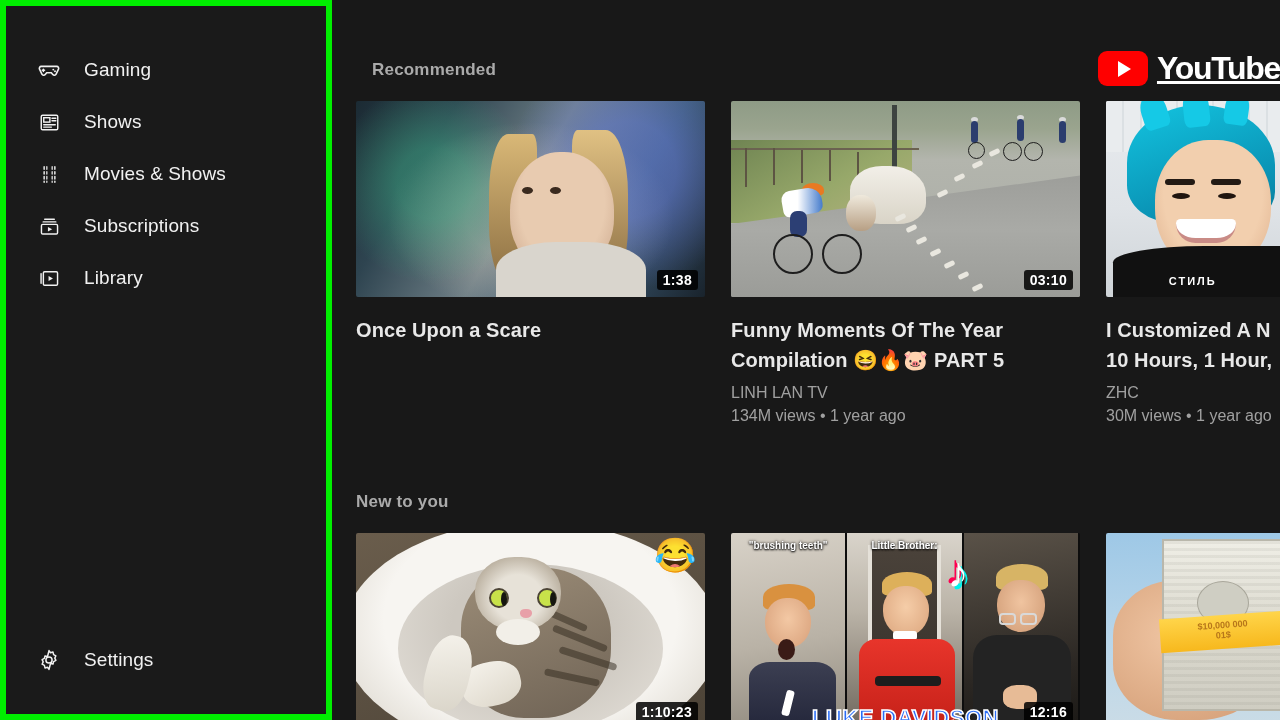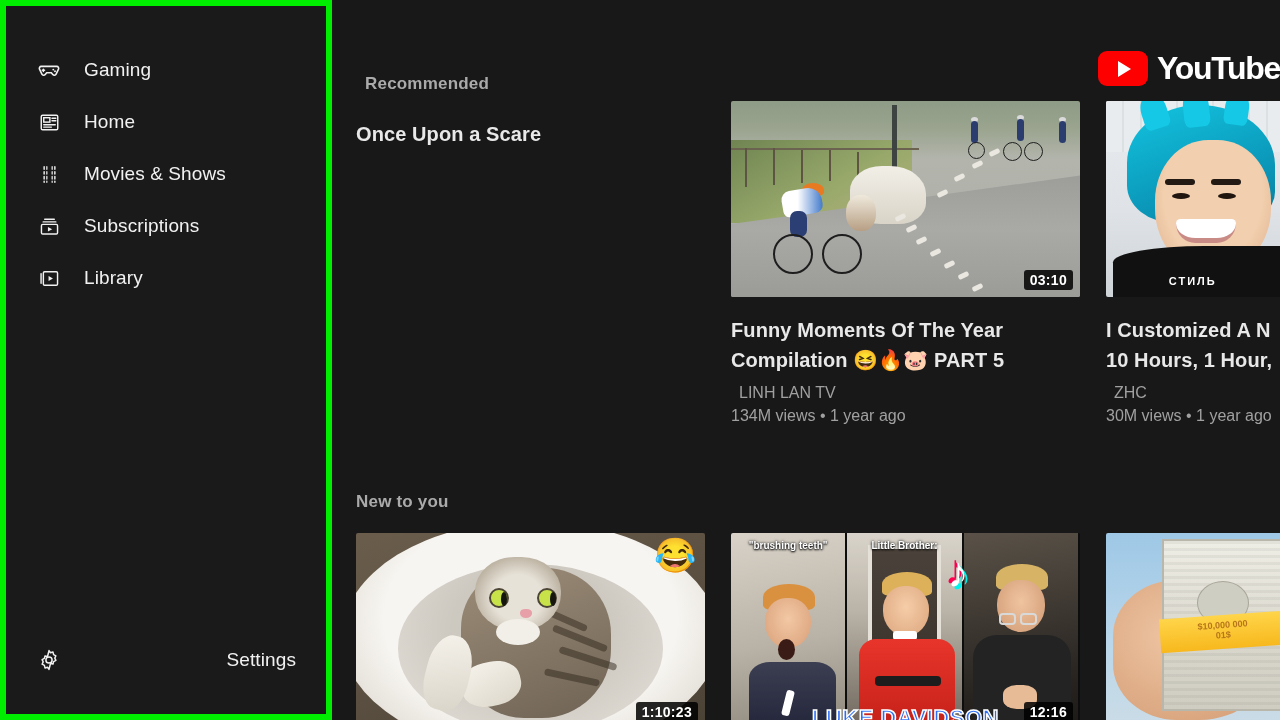--- a/index.html
+++ b/index.html
@@ -28,45 +28,45 @@
   .sb-row .ic { width:26px; height:26px; flex:0 0 26px; display:flex; align-items:center; justify-content:center; }
   .sb-row .ic svg { display:block; }
   .sb-row.active { background:#e5e5e5; color:#0d0d0d; }
   .sb-row.active .ic svg { fill:#0d0d0d; stroke:#0d0d0d; }
 
   #signin-row { margin-top:40px; height:48px; gap:20px; }
   #signin-row .ic { width:30px; height:30px; flex:0 0 30px; }
   .sp-a { height:42px; }
   .sb-row + .sb-row { margin-top:8px; }
   #spacer { flex:1; }
-  #settings-row { margin-bottom:32px;justify-content:space-between; }
+  #settings-row { margin-bottom:32px; }
 
   
   #main { position:absolute; left:332px; top:0; right:0; height:720px; overflow:hidden; }
 
   #yt-logo {
     position:absolute; right:0px; top:50px;
     display:flex; align-items:center; gap:9px;
   }
   #yt-logo .play {
     width:50px; height:35px; background:#ff0000; border-radius:9px;
     display:flex; align-items:center; justify-content:center;
   }
   #yt-logo .play .tri {
     width:0; height:0; border-left:13px solid #fff;
     border-top:8px solid transparent; border-bottom:8px solid transparent;
     margin-left:3px;
   }
-  #yt-logo .wm { color:#fff; font-size:32px; font-weight:bold; letter-spacing:-1.3px; }
+  #yt-logo .wm { color:#fff; font-size:32px; font-weight:bold; letter-spacing:-1.3px;text-decoration:underline; }
 
   .shelf-title {
     color:#aaaaaa; font-size:17px; font-weight:bold; letter-spacing:.2px;
     padding-left:24px;
   }
-  #shelf1-title { position:absolute; top:60px; left:9px;margin-top:14px; }
+  #shelf1-title { position:absolute; top:60px; left:16px; }
   #shelf2-title { position:absolute; top:492px; left:0; }
 
   .row { position:absolute; left:24px; display:flex; gap:26px; }
   #row1 { top:101px; }
   #row2 { top:533px; }
 
   .card { width:349px; flex:0 0 349px; }
   .thumb {
     position:relative; width:349px; height:196px;
     border-radius:2px; overflow:hidden; background:#000;
@@ -75,21 +75,21 @@
     position:absolute; right:7px; bottom:7px;
     background:rgba(0,0,0,.85); color:#fff;
     font-size:14px; font-weight:bold; padding:2px 6px; border-radius:3px;
     letter-spacing:.3px; z-index:40;
   }
   .meta { padding-top:18px; }
   .v-title {
     color:#e8e8e8; font-size:20px; font-weight:bold; line-height:1.5;
     letter-spacing:.1px;
   }
-  .v-chan { color:#a0a0a0; font-size:16px; margin-top:9px;margin-left:8px; }
+  .v-chan { color:#a0a0a0; font-size:16px; margin-top:9px; }
   .v-stats { color:#a0a0a0; font-size:16px; margin-top:5px; }
   .adline { display:flex; align-items:center; gap:9px; margin-top:8px; }
   .ad-badge {
     background:#ffc107; color:#111; font-size:13px; font-weight:bold;
     padding:2px 6px; border-radius:3px; line-height:1.2;
   }
   .ad-text { color:#a0a0a0; font-size:16px; }
 
   
   
@@ -248,21 +248,21 @@
       </div>
 
       <div class="sb-row">
         <span class="ic">
           <svg width="23" height="23" viewBox="0 0 24 24" fill="none" stroke="#f1f1f1" stroke-width="1.5">
             <rect x="3.4" y="4.4" width="17.2" height="15.2" rx="1.4"></rect>
             <rect x="6" y="7" width="6.4" height="4.6"></rect>
             <path d="M14.6 7.6h4M14.6 10.2h4M6 14.4h12M6 16.8h8" stroke-linecap="round"></path>
           </svg>
         </span>
-        <span>Home</span>
+        <span>Shows</span>
       </div>
 
       <div class="sb-row">
         <span class="ic">
           <svg width="23" height="23" viewBox="0 0 24 24" fill="none" stroke="#f1f1f1" stroke-width="1.5">
             <path d="M6.4 4v16M17.6 4v16" stroke-dasharray="2.6 2.4" stroke-linecap="round"></path>
             <path d="M9.2 4v16M14.8 4v16" stroke-dasharray="2.6 2.4" stroke-linecap="round" opacity=".85"></path>
           </svg>
         </span>
         <span>Movies &amp; Shows</span>
@@ -312,20 +312,30 @@
           <span class="tri"></span>
         </span>
       <span class="wm">YouTube</span>
     </div>
 
     <div class="shelf-title" id="shelf1-title">Recommended</div>
 
     <div class="row" id="row1">
 
       <div class="card">
+        <div class="thumb t1">
+          <div class="glow"></div>
+          <div class="hairL"></div>
+          <div class="hairR"></div>
+          <div class="face"></div>
+          <div class="eL"></div>
+          <div class="eR"></div>
+          <div class="body"></div>
+          <span class="dur">1:38</span>
+        </div>
         <div class="meta">
           <div class="v-title">Once Upon a Scare</div>
         </div>
       </div>
 
       <div class="card">
         <div class="thumb t2">
           <div class="grass"></div>
           <div class="road"></div>
           <div class="fence"></div>

